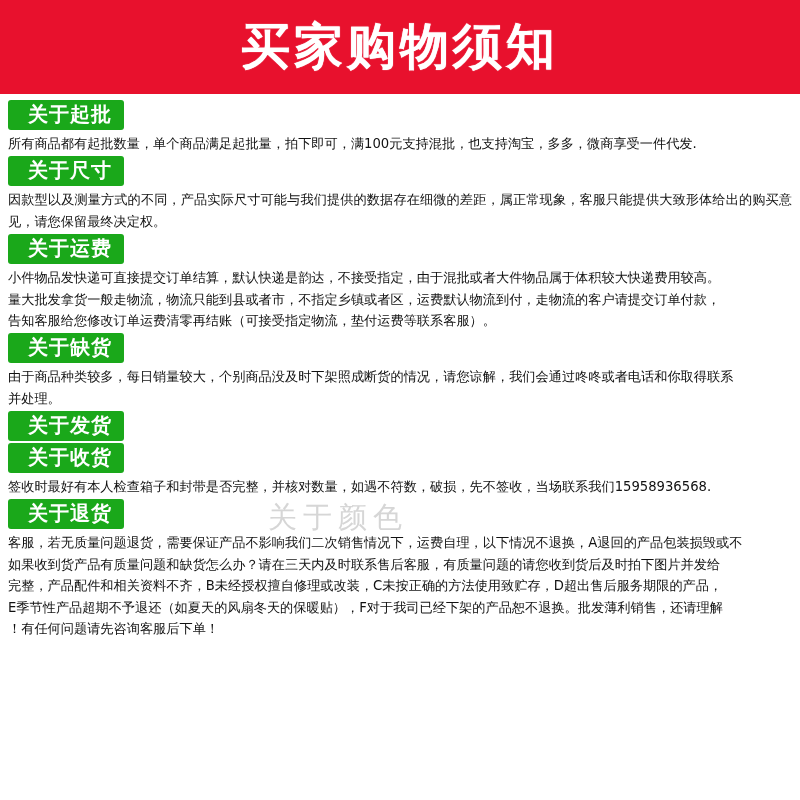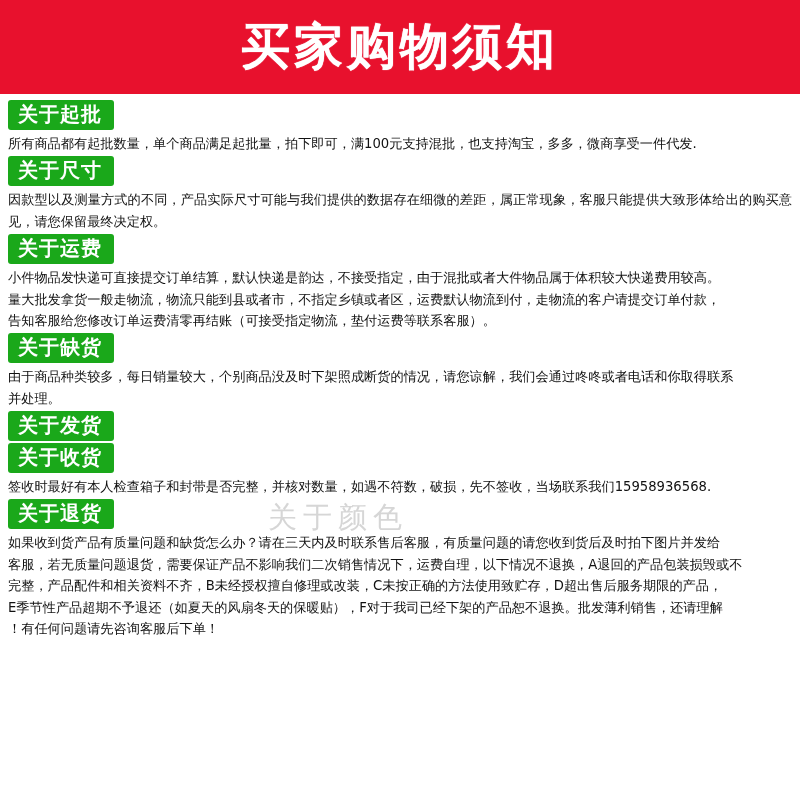--- a/index.html
+++ b/index.html
@@ -35,21 +35,21 @@
     padding: 6px 8px 0 8px;
     position: relative;
   }
   .section { margin-bottom: 2px; position: relative; }
   .sec-head {
     display: inline-block;
     background: #1aa81a;
     color: #ffffff;
     font-size: 20px;
     font-weight: bold;
-    padding: 3px 12px 4px 10px;
+    padding: 3px 12px 4px 20px;
     border-radius: 3px;
     letter-spacing: 1px;
     font-family: "DejaVu Sans", "Liberation Sans", sans-serif;
     line-height: 1.15;
   }
   .sec-body {
     color: #111111;
     font-size: 13.2px;
     line-height: 1.62;
     margin-top: 3px;
@@ -122,22 +122,22 @@
     <div class="section">
       <div class="sec-head">关于收货</div>
       <div class="sec-body">
         <p>签收时最好有本人检查箱子和封带是否完整，并核对数量，如遇不符数，破损，先不签收，当场联系我们15958936568.</p>
       </div>
     </div>
 
     <div class="section">
       <div class="sec-head">关于退货</div>
       <div class="sec-body">
+        <p>客服，若无质量问题退货，需要保证产品不影响我们二次销售情况下，运费自理，以下情况不退换，A退回的产品包装损毁或不</p>
         <p>如果收到货产品有质量问题和缺货怎么办？请在三天内及时联系售后客服，有质量问题的请您收到货后及时拍下图片并发给</p>
-        <p>客服，若无质量问题退货，需要保证产品不影响我们二次销售情况下，运费自理，以下情况不退换，A退回的产品包装损毁或不</p>
         <p>完整，产品配件和相关资料不齐，B未经授权擅自修理或改装，C未按正确的方法使用致贮存，D超出售后服务期限的产品，</p>
         <p>E季节性产品超期不予退还（如夏天的风扇冬天的保暖贴），F对于我司已经下架的产品恕不退换。批发薄利销售，还请理解</p>
         <p>！有任何问题请先咨询客服后下单！</p>
       </div>
     </div>
 
   </div>
 </div>
 
 </body></html>

